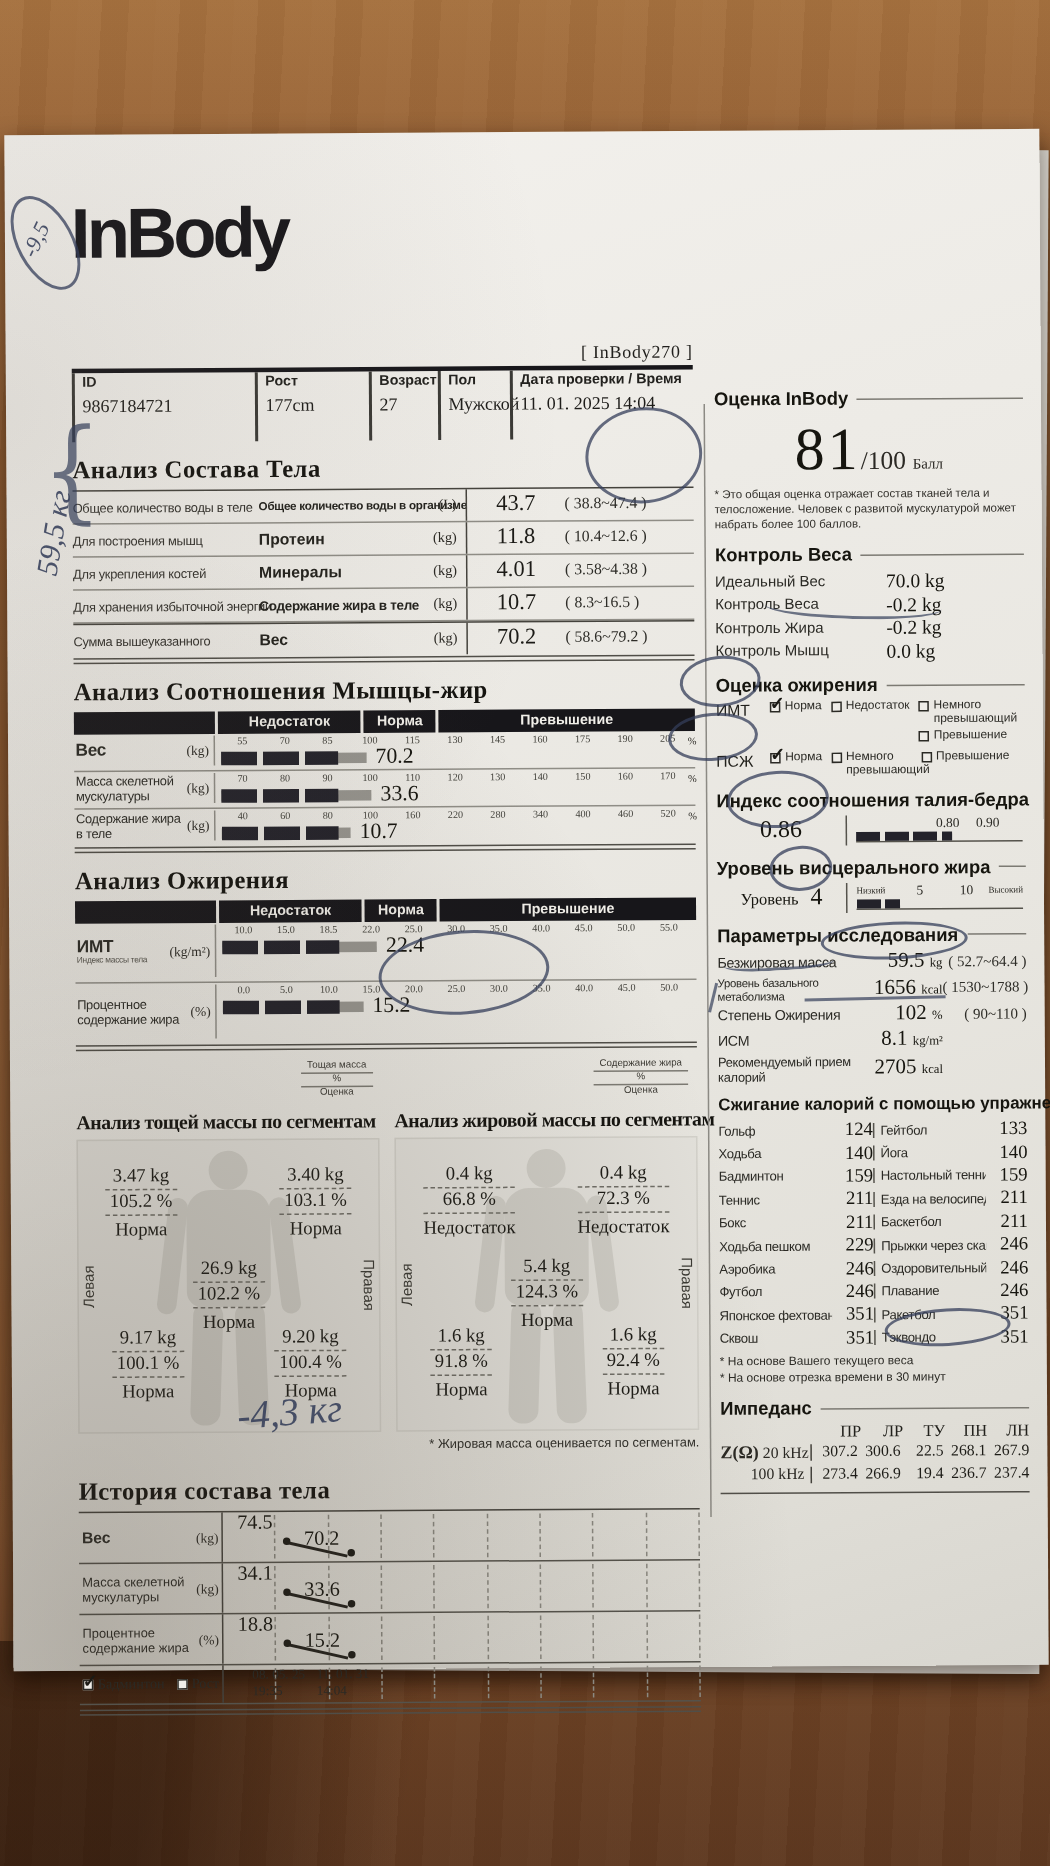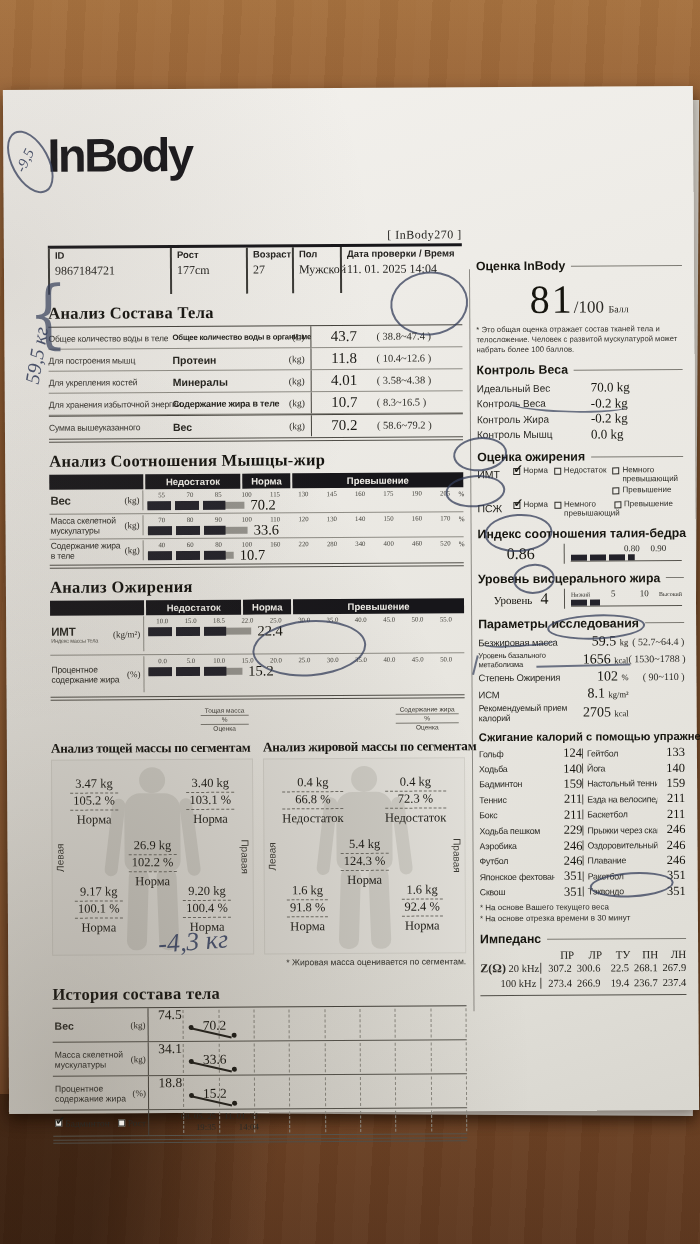--- a/index.html
+++ b/index.html
@@ -125,21 +125,21 @@
   .hv1{left:3%;top:-1px}
   .hv2{left:17%;top:10px}
   .hp{position:absolute;width:5px;height:5px;background:#1a1914;border-radius:50%;z-index:2}
   .hp1{left:12.5%;top:17px}.hp2{left:26%;top:25px}
   .hline{position:absolute;left:13%;top:19px;width:13.5%;height:2px;background:#211f1a;
     transform:rotate(13deg);transform-origin:left center;z-index:1}
   .hist-foot{display:grid;grid-template-columns:96px 1fr;height:26px;border-bottom:1px solid #55534c}
   .hfl{display:flex;align-items:center;gap:8px;padding-left:2px;border-right:1.5px solid #44423c;
     font-family:"Liberation Serif",serif;font-size:9.5px;color:#2b2a25}
   .hdates{position:relative}
-  .hdate{position:absolute;top:1px;width:15%;text-align:right;font-family:"Liberation Serif",serif;
+  .hdate{position:absolute;top:1px;width:15%;text-align:left;font-family:"Liberation Serif",serif;
     font-size:8.8px;line-height:1.25;color:#2b2a25;z-index:2}
   .hd1{left:6%}.hd2{left:19.5%}
   .hist-dbl{height:4px;border-top:1px solid #504e48;border-bottom:1px solid #504e48;margin-top:3px}
 
   
   .cb{display:inline-flex;align-items:flex-start;gap:3px;white-space:nowrap}
   .box{width:7px;height:7px;border:1.2px solid #2b2a25;position:relative;flex:none;margin-top:1px;background:#efede8}
   .box.ck::after{content:"✓";position:absolute;left:-1px;top:-7px;font-size:12px;font-weight:bold;color:#1b1a15}
 
   

